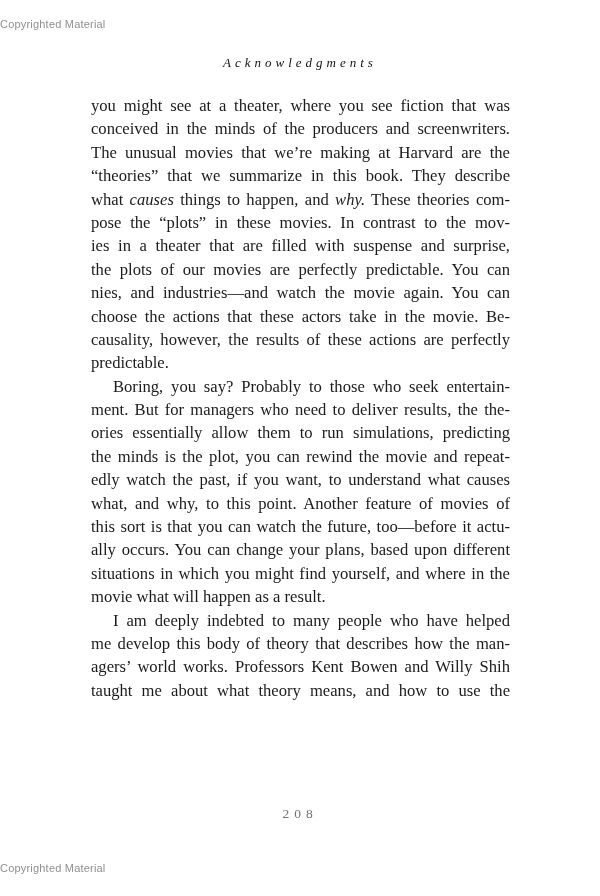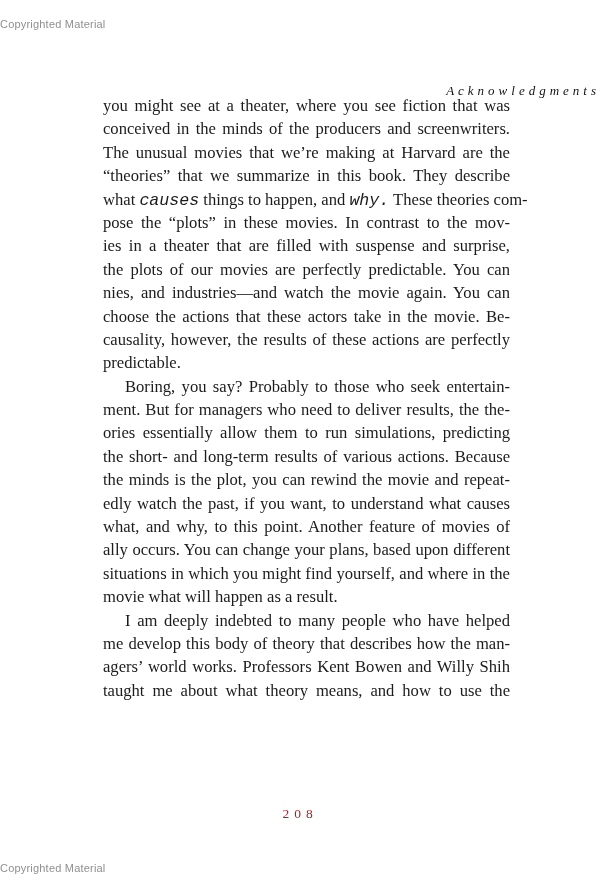--- a/index.html
+++ b/index.html
@@ -25,65 +25,62 @@
     color: #8f8f8f;
     letter-spacing: 0.2px;
   }
   .copyright-top { top: 18px; }
   .copyright-bottom { top: 862px; }
   .chapter-header {
     position: absolute;
     top: 55px;
     left: 0;
     width: 100%;
-    text-align: right;
+    text-align: center;
     font-family: "Liberation Serif", serif;
     font-style: italic;
     font-size: 13px;
     letter-spacing: 4px;
     color: #111111;
-    margin-top: 28px;
   }
   .body-text {
     position: absolute;
     top: 94px;
     left: 91px;
     width: 419px;
     font-size: 16.6px;
   }
   .line {
     height: 23.4px;
     line-height: 23.4px;
     text-align: justify;
     text-align-last: justify;
     white-space: nowrap;
     color: #1b1b1b;
-    margin-left: 12px;
   }
   .line.last {
     text-align: center;
     text-align-last: left;
   }
   .line.indent {
     text-indent: 22px;
   }
   .line i {
     font-style: italic;
-    font-family: Liberation Mono, monospace;
   }
   .page-number {
     position: absolute;
     top: 806px;
     left: 0;
     width: 100%;
     text-align: center;
     font-family: "Liberation Serif", serif;
     font-size: 13.5px;
     letter-spacing: 5px;
-    color: #b91c1c;
+    color: #737373;
   }
 </style>
 </head>
 <body>
 
 <div class="page">
   <div class="copyright-notice copyright-top">Copyrighted Material</div>
 
   <div class="chapter-header">Acknowledgments</div>
 
@@ -96,24 +93,24 @@
       <div class="line"><span>pose the “plots” in these movies. In contrast to the mov-</span></div>
       <div class="line"><span>ies in a theater that are filled with suspense and surprise,</span></div>
       <div class="line"><span>the plots of our movies are perfectly predictable. You can</span></div>
       <div class="line"><span>nies, and industries—and watch the movie again. You can</span></div>
       <div class="line"><span>choose the actions that these actors take in the movie. Be-</span></div>
       <div class="line"><span>causality, however, the results of these actions are perfectly</span></div>
       <div class="line last"><span>predictable.</span></div>
       <div class="line indent"><span>Boring, you say? Probably to those who seek entertain-</span></div>
       <div class="line"><span>ment. But for managers who need to deliver results, the the-</span></div>
       <div class="line"><span>ories essentially allow them to run simulations, predicting</span></div>
-      <div class="line"><span>the short- and long-term results of various actions. Because</span></div>
       <div class="line"><span>the minds is the plot, you can rewind the movie and repeat-</span></div>
       <div class="line"><span>edly watch the past, if you want, to understand what causes</span></div>
       <div class="line"><span>what, and why, to this point. Another feature of movies of</span></div>
+      <div class="line"><span>this sort is that you can watch the future, too—before it actu-</span></div>
       <div class="line"><span>ally occurs. You can change your plans, based upon different</span></div>
       <div class="line"><span>situations in which you might find yourself, and where in the</span></div>
       <div class="line last"><span>movie what will happen as a result.</span></div>
       <div class="line indent"><span>I am deeply indebted to many people who have helped</span></div>
       <div class="line"><span>me develop this body of theory that describes how the man-</span></div>
       <div class="line"><span>agers’ world works. Professors Kent Bowen and Willy Shih</span></div>
       <div class="line"><span>taught me about what theory means, and how to use the</span></div>
     </div>
 
   <div class="page-number">208</div>

